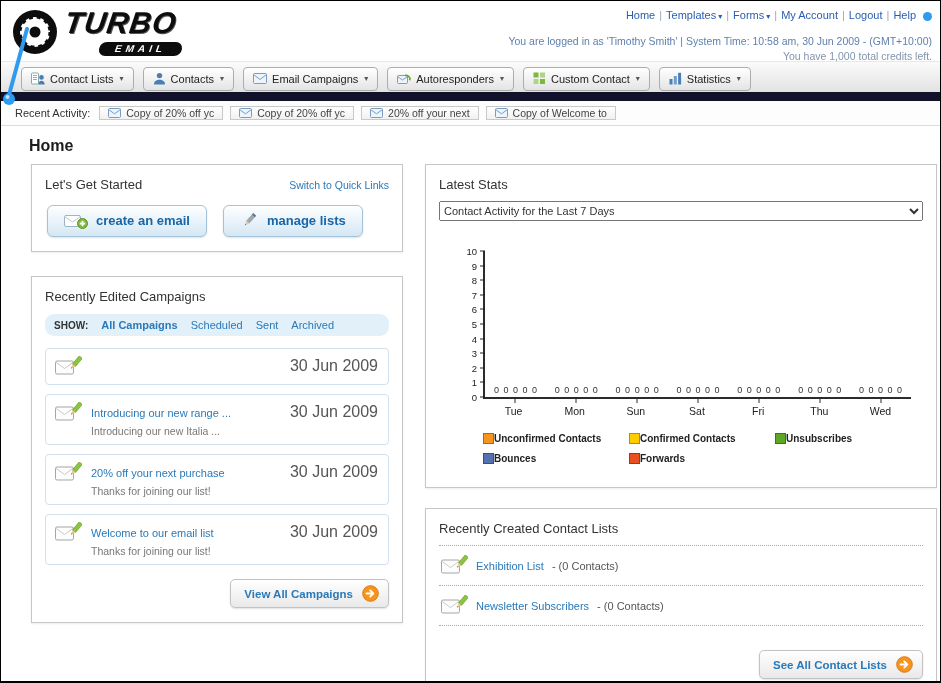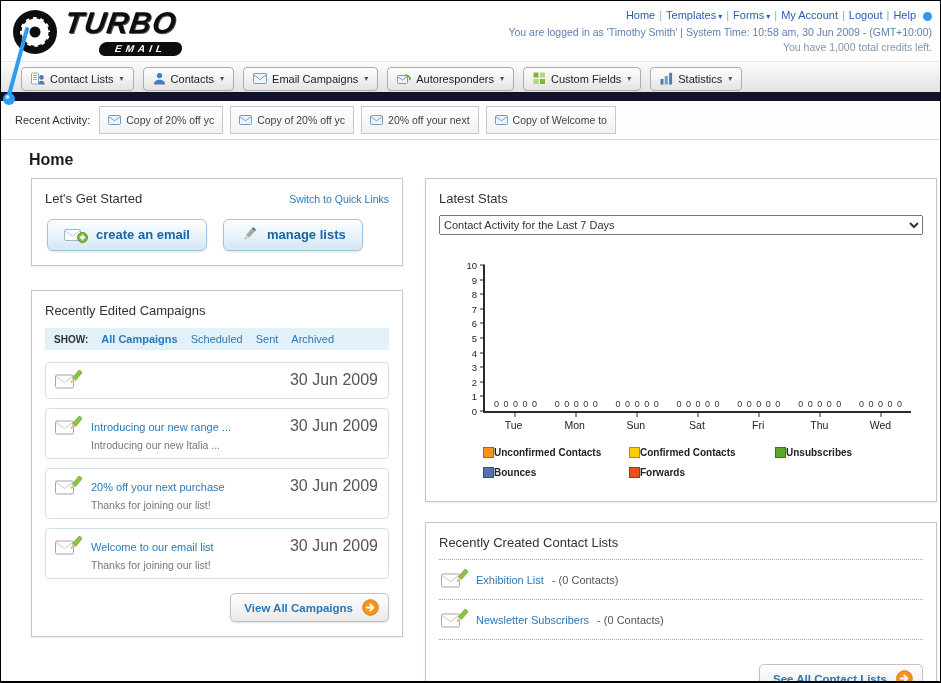--- a/index.html
+++ b/index.html
@@ -18,38 +18,38 @@
               letter-spacing:4px; padding:1px 16px 2px; border-radius:8px; display:inline-block;
               margin:1px 0 0 34px; transform:skewX(-8deg); }
   .needle { position:absolute; left:0; top:26px; pointer-events:none; }
   .header-right { text-align:right; padding-top:4px; }
   .top-links { font-size:11px; }
   .top-link { color:#2a5db0; text-decoration:none; cursor:pointer; margin:0 2px; }
   .top-link .caret { font-size:8px; color:#2a5db0; margin-left:2px; }
   .sep { color:#99aabb; margin:0 2px; }
   .header-dot { display:inline-block; width:9px; height:9px; border-radius:50%;
                 background:#2e9bf0; margin-left:5px; vertical-align:middle; }
-  .login-info { font-size:10.5px; color:#5f7fae; margin-top:5px; }
+  .login-info { font-size:10.5px; color:#5f7fae; margin-top:14px; }
   .credits-info { font-size:10.5px; color:#8195ad; margin-top:3px; }
 
   
   .navbar { background:linear-gradient(#fbfbfb,#e2e2e2); padding:5px 0 0 20px; height:31px;
             border-top:1px solid #e8e8e8; }
   .nav-tabs { display:flex; gap:9px; }
   .nav-tab { display:inline-flex; align-items:center; gap:5px; padding:4px 9px 5px;
              background:linear-gradient(#ffffff,#e4e4e4); border:1px solid #adadad;
              border-radius:4px; font-size:11px; font-weight:normal; color:#222; cursor:pointer; }
   .nav-tab .caret { font-size:8px; color:#555; margin-left:1px; }
   .dark-bar { height:9px; background:#12122a; }
 
   
   .activity-bar { display:flex; align-items:center; gap:9px; padding:5px 0 5px 14px;
                   border-bottom:1px solid #ddd; background:#fdfdfd; }
   .activity-label { font-size:11px; color:#333; }
-  .activity-item { display:inline-flex; align-items:center; gap:5px; padding:7px 8px;
+  .activity-item { display:inline-flex; align-items:center; gap:5px; padding:0 8px;
                    border:1px solid #c9c9c9; background:linear-gradient(#fff,#f1f1f1);
                    font-size:10.5px; color:#444; cursor:pointer; }
 
   h1[data-name="page-title"] { font-size:16px; font-weight:bold; color:#1c1c1c; margin:11px 0 9px 28px; }
 
   
   .columns { display:flex; gap:22px; padding:0 22px 14px 30px; align-items:flex-start; }
   .col-left { width:372px; flex:none; }
   .col-right { flex:1; }
   .panel { border:1px solid #c6c6c6; background:#fff; padding:12px 13px;
@@ -63,21 +63,21 @@
   .get-started { margin-bottom:24px; }
   .gs-buttons { display:flex; gap:16px; margin-top:13px; padding:0 2px 2px; }
   .blue-btn { display:inline-flex; align-items:center; gap:8px; padding:6px 16px 7px;
               border:1px solid #a3c3da; border-radius:6px; cursor:pointer;
               background:linear-gradient(#feffff,#d4e7f4); box-shadow:0 1px 2px rgba(0,0,0,0.12);
               color:#1766a8; font-weight:bold; font-size:13px; font-family:inherit; }
 
   
   .campaigns { padding-bottom:14px; }
   .filter-bar { background:#e2f0fa; padding:5px 9px; margin:10px 0 12px; display:flex;
-                gap:13px; align-items:center; font-size:11px; }
+                gap:13px; align-items:center; font-size:11px;border-radius:9px; }
   .show-label { font-weight:bold; color:#333; font-size:10px; }
   .filter-link { color:#2a79b8; text-decoration:none; cursor:pointer; }
   .filter-link.selected { font-weight:bold; }
   .campaign-row { position:relative; border:1px solid #d2e1ee; border-radius:4px; padding:7px 9px;
                   margin-bottom:9px; display:flex; gap:9px; align-items:flex-start; background:#fff; }
   .campaign-texts { padding-top:1px; }
   .campaign-title { font-size:11px; }
   .campaign-sub { font-size:10.5px; color:#777; margin-top:4px; }
   .campaign-date { position:absolute; right:10px; top:8px; font-size:16px; color:#555; }
   .panel-actions { text-align:right; margin-top:14px; }
@@ -200,21 +200,21 @@
         </div>
         <div class="nav-tab" data-name="tab-custom-fields">
           <span class="icon" data-name="custom-fields-icon">
             <svg width="13" height="13" viewBox="0 0 13 13">
               <rect x="0.5" y="0.5" width="5" height="5" fill="#7cb840"></rect>
               <rect x="7" y="0.5" width="5" height="5" fill="#aed584"></rect>
               <rect x="0.5" y="7" width="5" height="5" fill="#aed584"></rect>
               <rect x="7" y="7" width="5" height="5" fill="#7cb840"></rect>
             </svg>
           </span>
-          <span data-name="nav-tab-label">Custom Fields</span>
+          <span data-name="nav-tab-label">Custom Contact</span>
           <span class="caret" data-name="chevron-down-icon">▾</span>
         </div>
         <div class="nav-tab" data-name="tab-statistics">
           <span class="icon" data-name="statistics-icon">
             <svg width="13" height="13" viewBox="0 0 13 13">
               <rect x="0.5" y="7" width="3" height="5.5" fill="#4a7fb5"></rect>
               <rect x="4.8" y="4" width="3" height="8.5" fill="#6b9fd0"></rect>
               <rect x="9.1" y="0.8" width="3" height="11.7" fill="#4a7fb5"></rect>
             </svg>
           </span>

